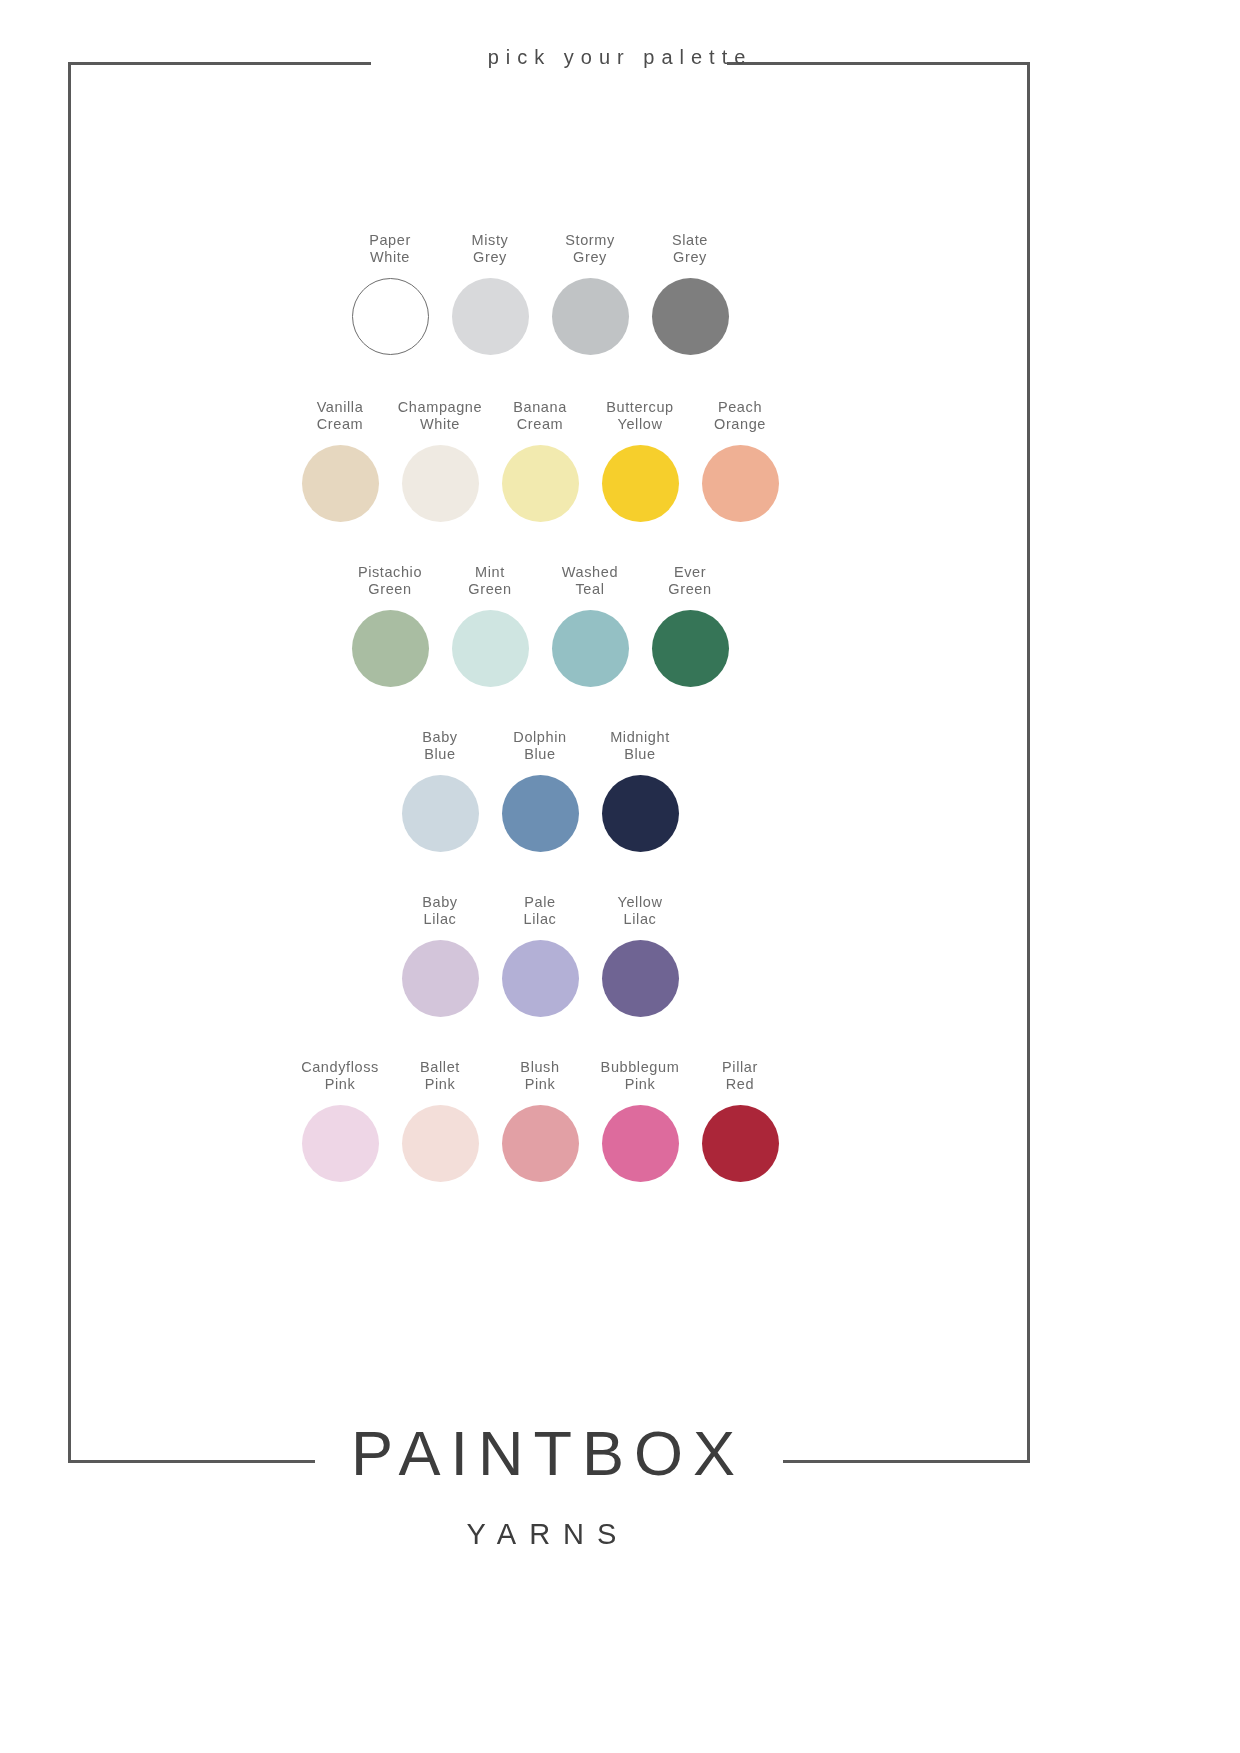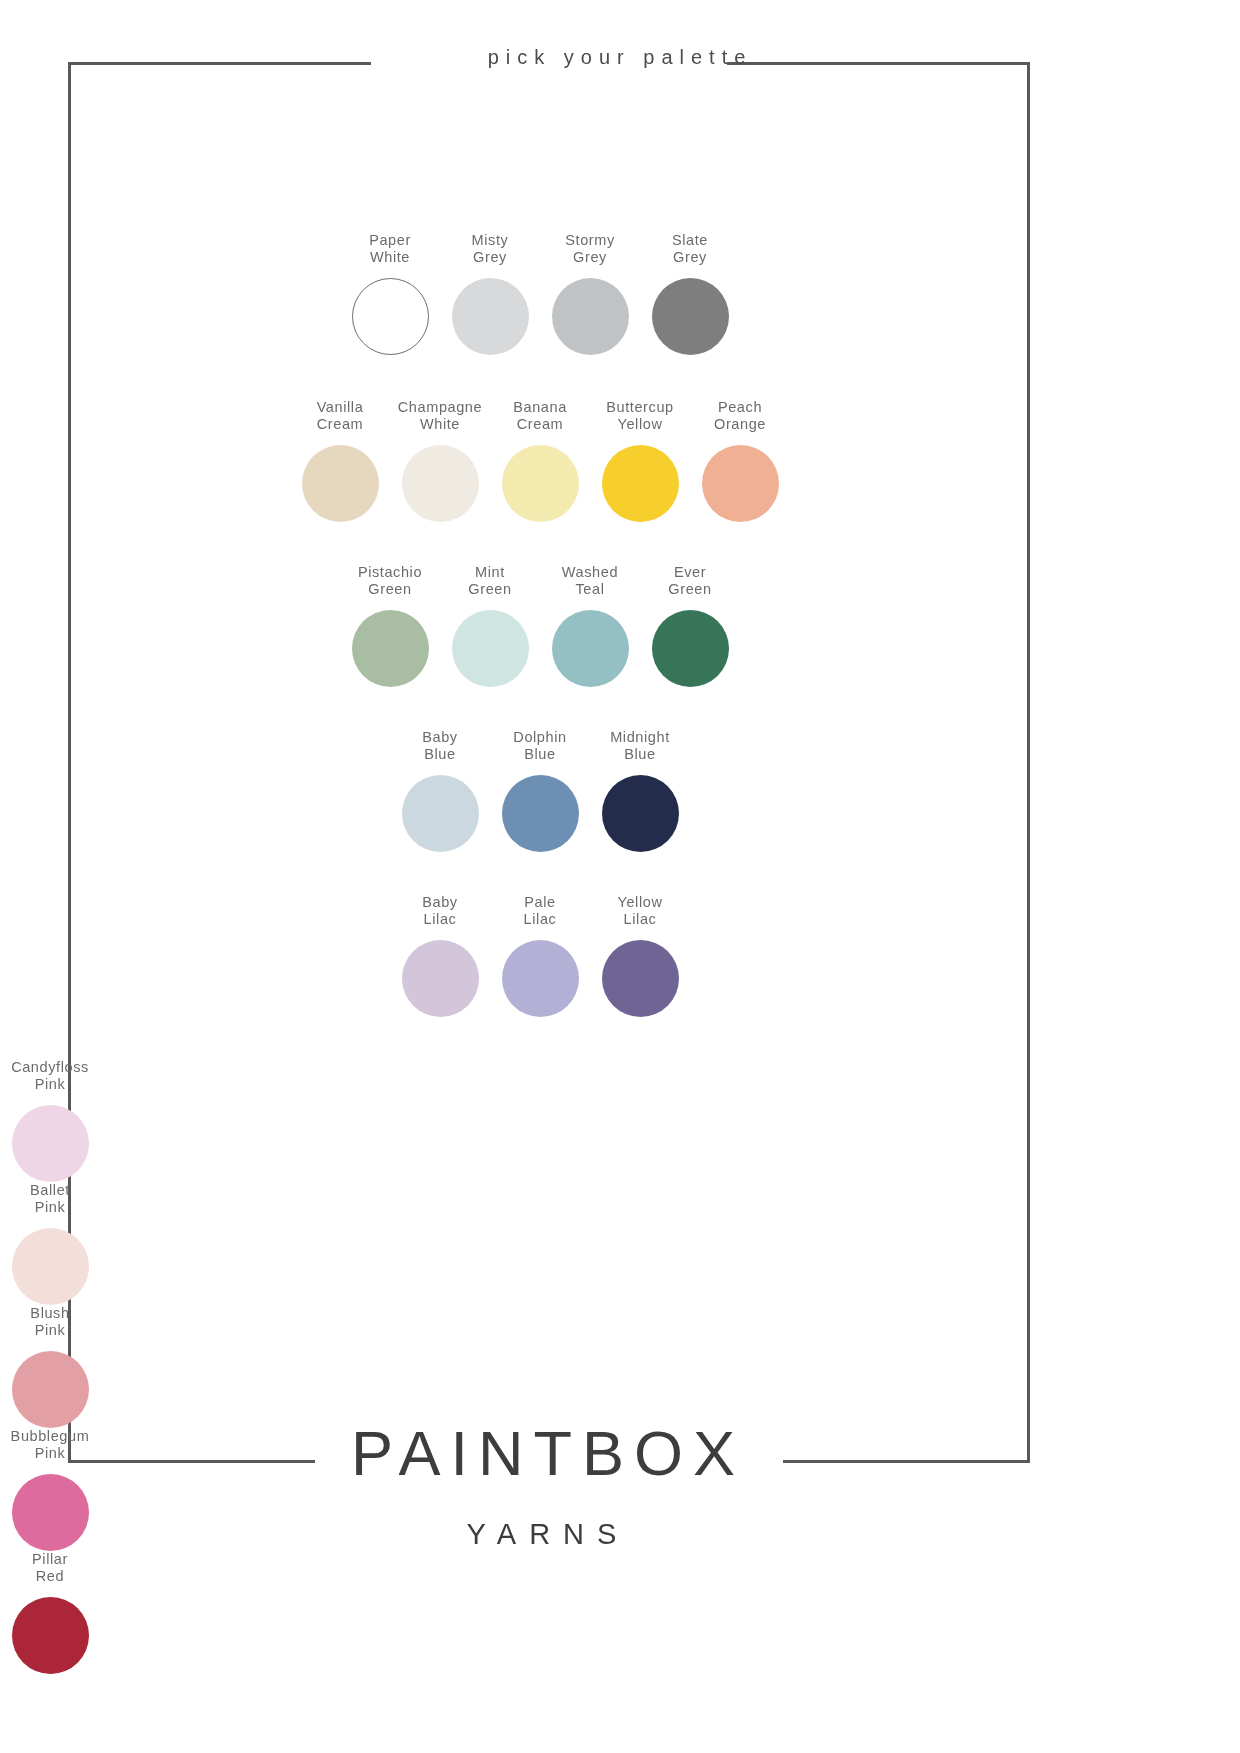--- a/index.html
+++ b/index.html
@@ -103,21 +103,21 @@
     border: 1px solid #6e6e6e;
     box-sizing: border-box;
   }
 
   
   .row-0 { margin-bottom: 44px; }
   .row-1 { margin-bottom: 42px; }
   .row-2 { margin-bottom: 42px; }
   .row-3 { margin-bottom: 42px; }
   .row-4 { margin-bottom: 42px; }
-  .row-5 { margin-bottom: 0px; flex-direction: column;  }
+  .row-5 { margin-bottom: 0px;  }
 
   
   .logo-wrap {
     position: absolute;
     top: 1418px;
     left: 0;
     width: 1096px;
     text-align: center;
   }
   .logo-main {

